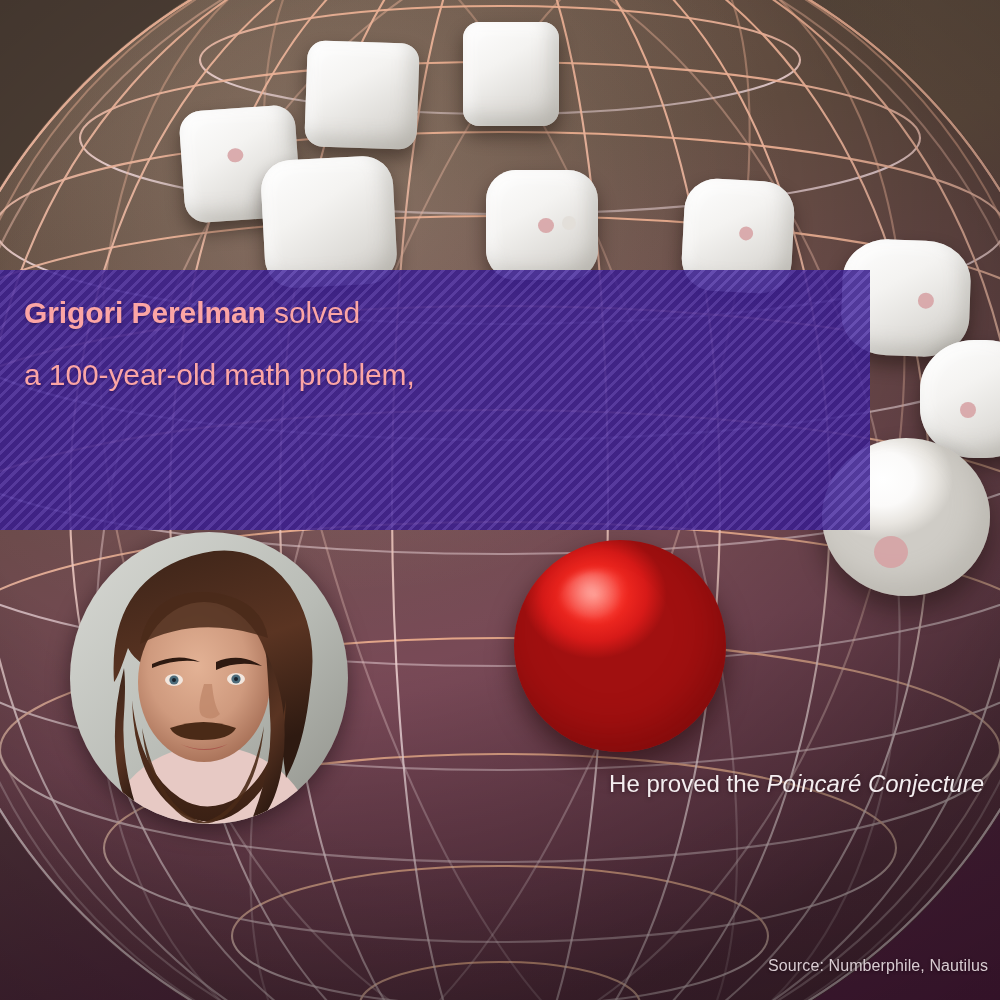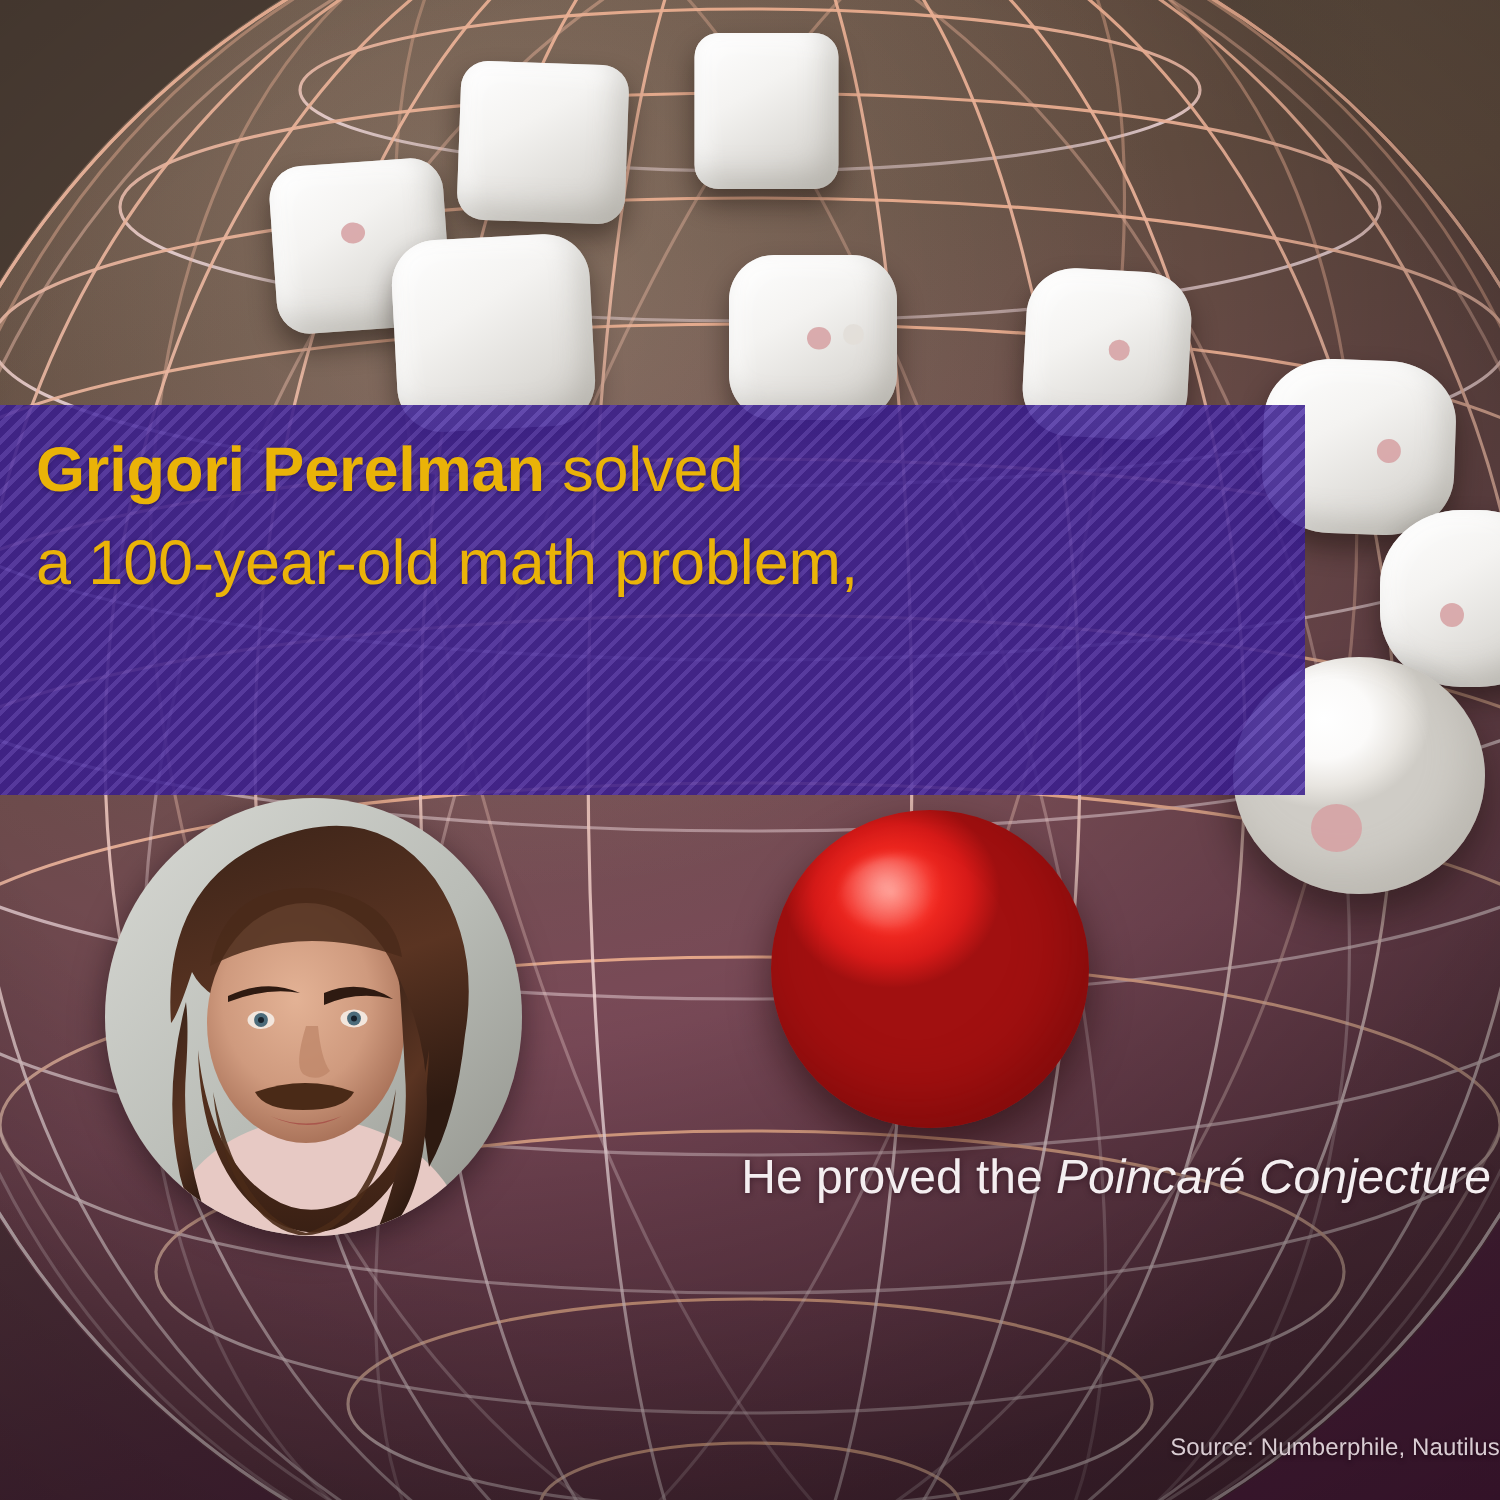--- a/index.html
+++ b/index.html
@@ -129,51 +129,51 @@
       rgba(255,255,255,0.085) 3px,
       rgba(0,0,0,0.10) 3px,
       rgba(0,0,0,0.10) 8px
     );
   }
   .headline {
     position: absolute;
     left: 24px;
     top: 6px;
     right: 10px;
-    color: #eab308;
-    font-size: 42px;
+    color: #fca5a5;
+    font-size: 30px;
     line-height: 62px;
     letter-spacing: -0.1px;
     text-shadow: 0 1px 3px rgba(20,8,50,0.45);
     white-space: nowrap;
   }
   .headline .ln { display: block; }
   .headline b { font-weight: 700; }
   .headline .reg { font-weight: 400; }
 
   
   .caption {
     position: absolute;
-    right: 6px;
+    right: 16px;
     top: 760px;
     width: 860px;
     text-align: right;
     color: #f4eef0;
-    font-size: 32px;
+    font-size: 24px;
     line-height: 48px;
     font-weight: 400;
     text-shadow: 0 1px 4px rgba(30,8,20,0.55);
     white-space: nowrap;
   }
   .caption .ln { display: block; }
   .caption i { font-style: italic; }
 
   .source {
     position: absolute;
-    right: 0;
+    right: 12px;
     top: 957px;
     color: #d9ccd2;
     font-size: 16px;
     letter-spacing: 0.1px;
     text-shadow: 0 1px 3px rgba(20,5,15,0.6);
   }
 </style>
 </head>
 <body>
 

